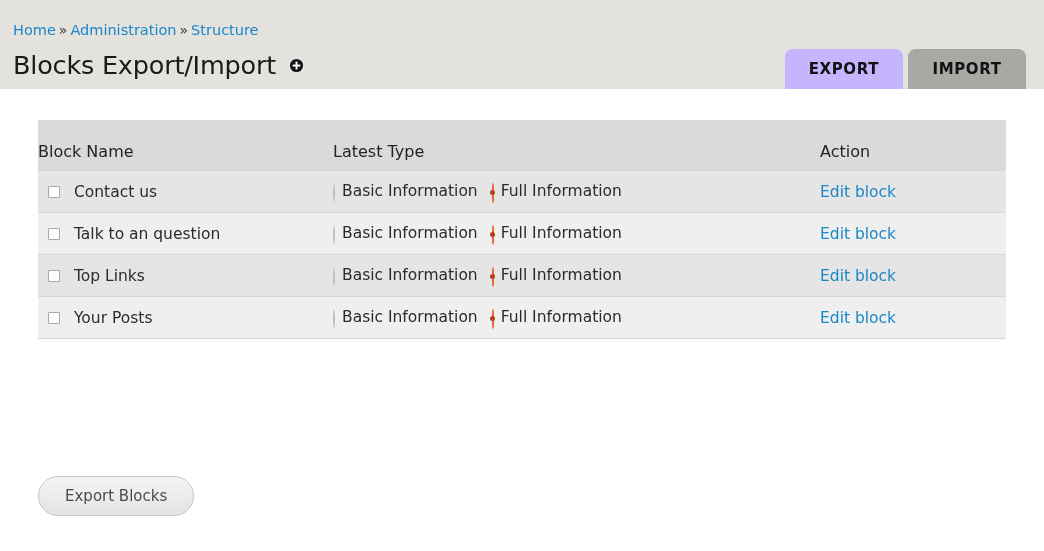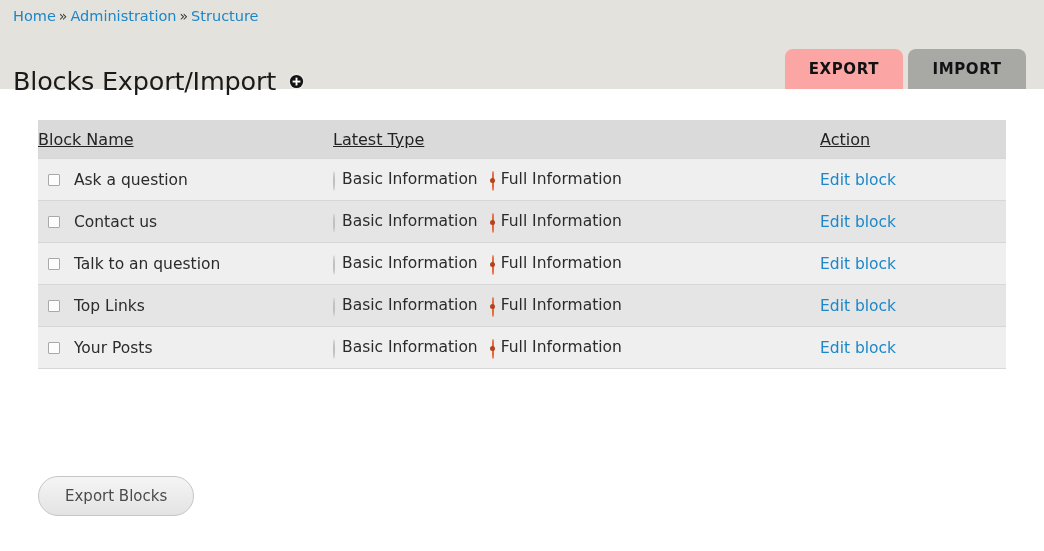--- a/index.html
+++ b/index.html
@@ -23,38 +23,38 @@
     left: 0;
     top: 0;
     width: 1044px;
     height: 89px;
     background: #e4e2dc;
     box-sizing: border-box;
   }
   .breadcrumb {
     position: absolute;
     left: 13px;
-    top: 7px;
+    top: 21px;
     font-size: 14.5px;
     line-height: 18px;
     white-space: nowrap;
   }
   .breadcrumb a {
     color: #1b87c8;
     text-decoration: none;
   }
   .breadcrumb .sep {
     color: #3b3b3b;
     margin: 0 3px;
     font-size: 14px;
   }
   .page-title {
     position: absolute;
     left: 13px;
-    top: 48px;
+    top: 32px;
     font-size: 25.5px;
     font-weight: normal;
     color: #1a1a1a;
     letter-spacing: -0.2px;
     line-height: 32px;
     white-space: nowrap;
   }
   .title-help-icon {
     display: inline-block;
     vertical-align: middle;
@@ -83,21 +83,21 @@
     justify-content: center;
     font-size: 15px;
     font-weight: bold;
     letter-spacing: 0.6px;
     color: #121212;
     box-sizing: border-box;
     cursor: pointer;
     user-select: none;
   }
   .tab.active {
-    background: #fca5a5;
+    background: #c4b5fd;
   }
   .tab.inactive {
     background: #a8a8a5;
   }
 
   
   .table-wrap {
     position: absolute;
     left: 38px;
     top: 120px;
@@ -108,24 +108,23 @@
     border-collapse: collapse;
     table-layout: fixed;
   }
   table.blocks thead th {
     background: #dadada;
     text-align: left;
     font-weight: normal;
     font-size: 16px;
     color: #232323;
     height: 38px;
-    padding: 0 0 0 0;
+    padding: 12px 0 0 0;
     vertical-align: middle;
     border: none;
-    text-decoration: underline;
   }
   th.col-name   { width: 295px; padding-left: 3px; }
   th.col-type   { width: 487px; padding-left: 295px; }
   th.col-action { width: 186px; padding-left: 0; }
 
   table.blocks thead th.col-type {
     padding-left: 0;
   }
 
   table.blocks tbody td {
@@ -252,96 +251,82 @@
   <table class="blocks">
     <thead>
       <tr>
         <th class="col-name">Block Name</th>
         <th class="col-type">Latest Type</th>
         <th class="col-action">Action</th>
       </tr>
     </thead>
     <tbody>
 
-      <tr class="odd">
+
+      <tr class="even">
         <td class="c-name">
           <input type="checkbox" class="cb" style="">
-          <span>Ask a question</span>
+          <span>Contact us</span>
         </td>
         <td class="c-type">
           <span class="radio-group">
             <span class="rd"></span><span class="radio-label">Basic Information</span><span class="rd checked"></span><span class="radio-label">Full Information</span>
           </span>
         </td>
         <td class="c-action">
           <a href="#" class="edit-link">Edit block</a>
         </td>
       </tr>
 
-      <tr class="even">
+
+
+      <tr class="odd">
         <td class="c-name">
           <input type="checkbox" class="cb" style="">
-          <span>Contact us</span>
+          <span>Talk to an question</span>
         </td>
         <td class="c-type">
           <span class="radio-group">
             <span class="rd"></span><span class="radio-label">Basic Information</span><span class="rd checked"></span><span class="radio-label">Full Information</span>
           </span>
         </td>
         <td class="c-action">
           <a href="#" class="edit-link">Edit block</a>
         </td>
       </tr>
 
-
-
-      <tr class="odd">
+      <tr class="even">
         <td class="c-name">
           <input type="checkbox" class="cb" style="">
-          <span>Talk to an question</span>
+          <span>Top Links</span>
         </td>
         <td class="c-type">
           <span class="radio-group">
             <span class="rd"></span><span class="radio-label">Basic Information</span><span class="rd checked"></span><span class="radio-label">Full Information</span>
           </span>
         </td>
         <td class="c-action">
           <a href="#" class="edit-link">Edit block</a>
         </td>
       </tr>
 
-      <tr class="even">
+      <tr class="odd">
         <td class="c-name">
           <input type="checkbox" class="cb" style="">
-          <span>Top Links</span>
+          <span>Your Posts</span>
         </td>
         <td class="c-type">
           <span class="radio-group">
             <span class="rd"></span><span class="radio-label">Basic Information</span><span class="rd checked"></span><span class="radio-label">Full Information</span>
           </span>
         </td>
         <td class="c-action">
           <a href="#" class="edit-link">Edit block</a>
         </td>
       </tr>
 
-      <tr class="odd">
-        <td class="c-name">
-          <input type="checkbox" class="cb" style="">
-          <span>Your Posts</span>
-        </td>
-        <td class="c-type">
-          <span class="radio-group">
-            <span class="rd"></span><span class="radio-label">Basic Information</span><span class="rd checked"></span><span class="radio-label">Full Information</span>
-          </span>
-        </td>
-        <td class="c-action">
-          <a href="#" class="edit-link">Edit block</a>
-        </td>
-      </tr>
-
     </tbody>
   </table>
 </div>
 
 <div class="submit-row">
   <button class="btn-export">Export Blocks</button>
 </div>
 
 </body></html>

